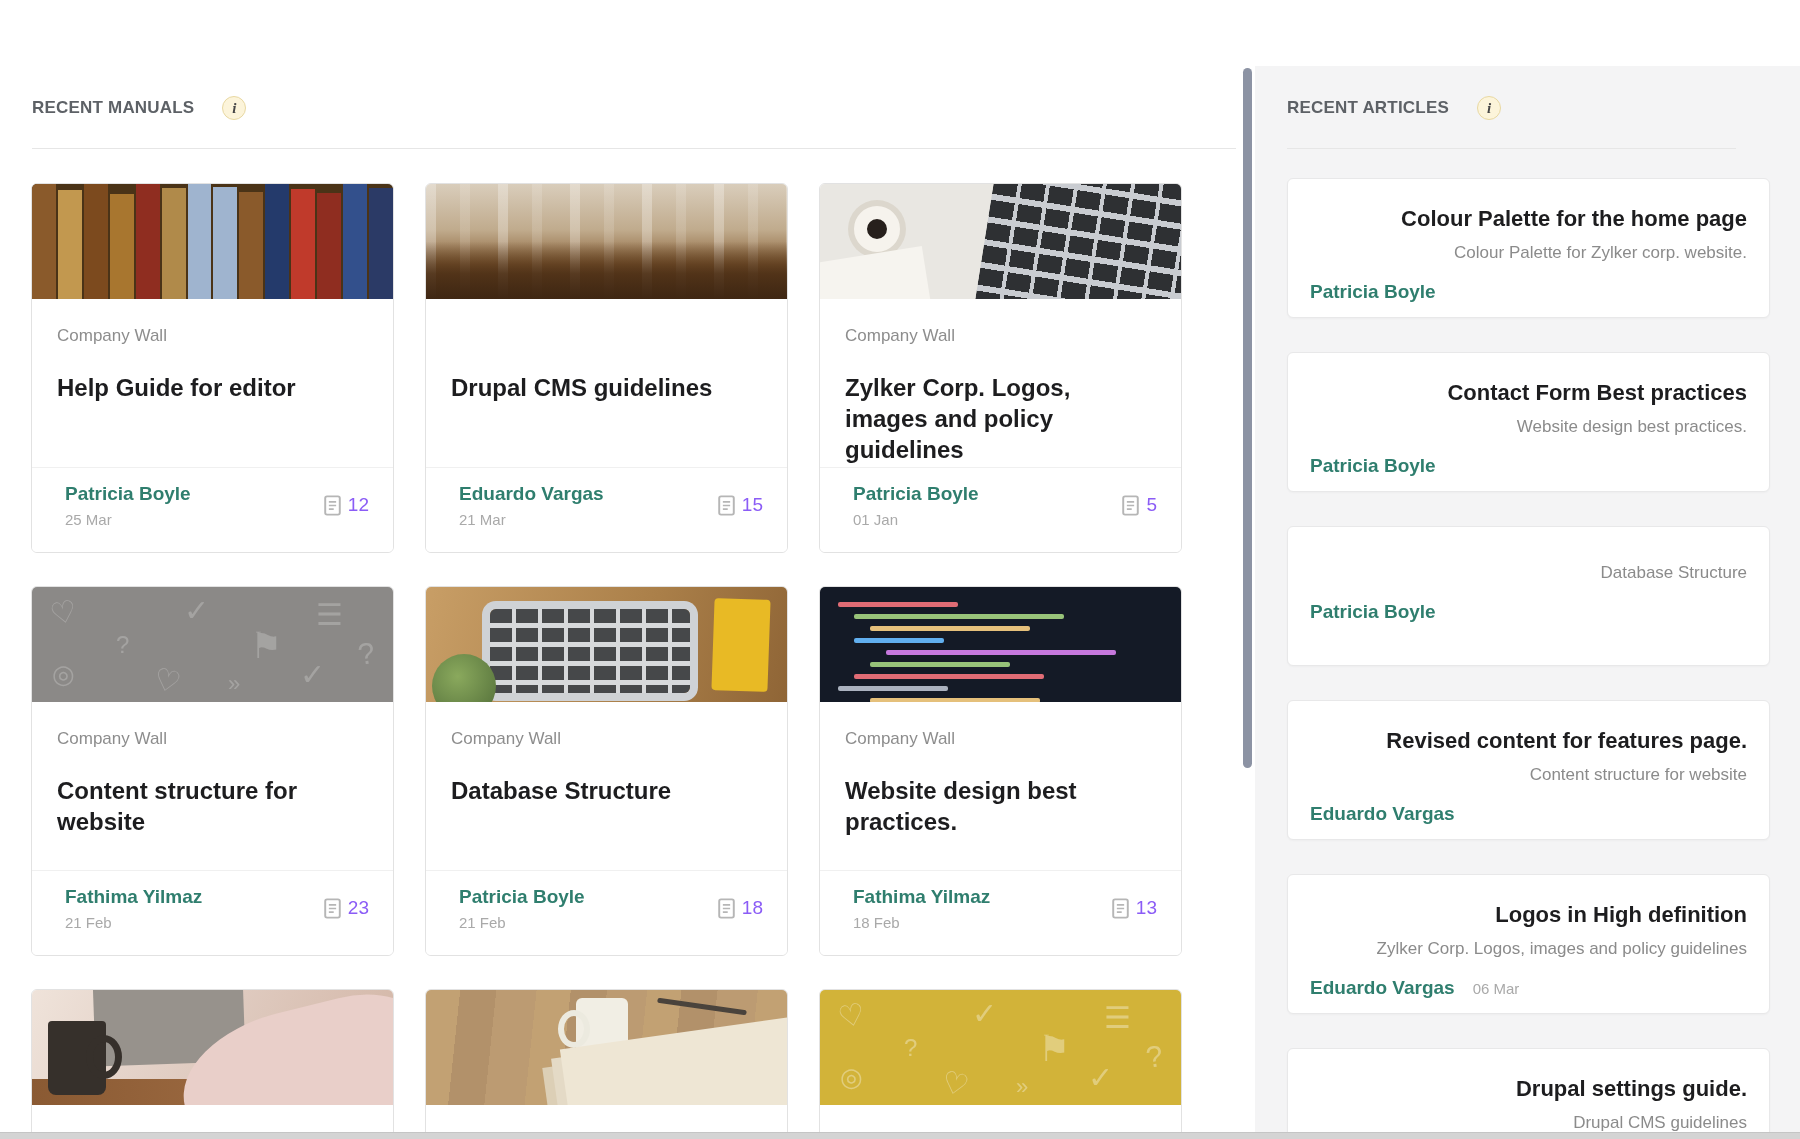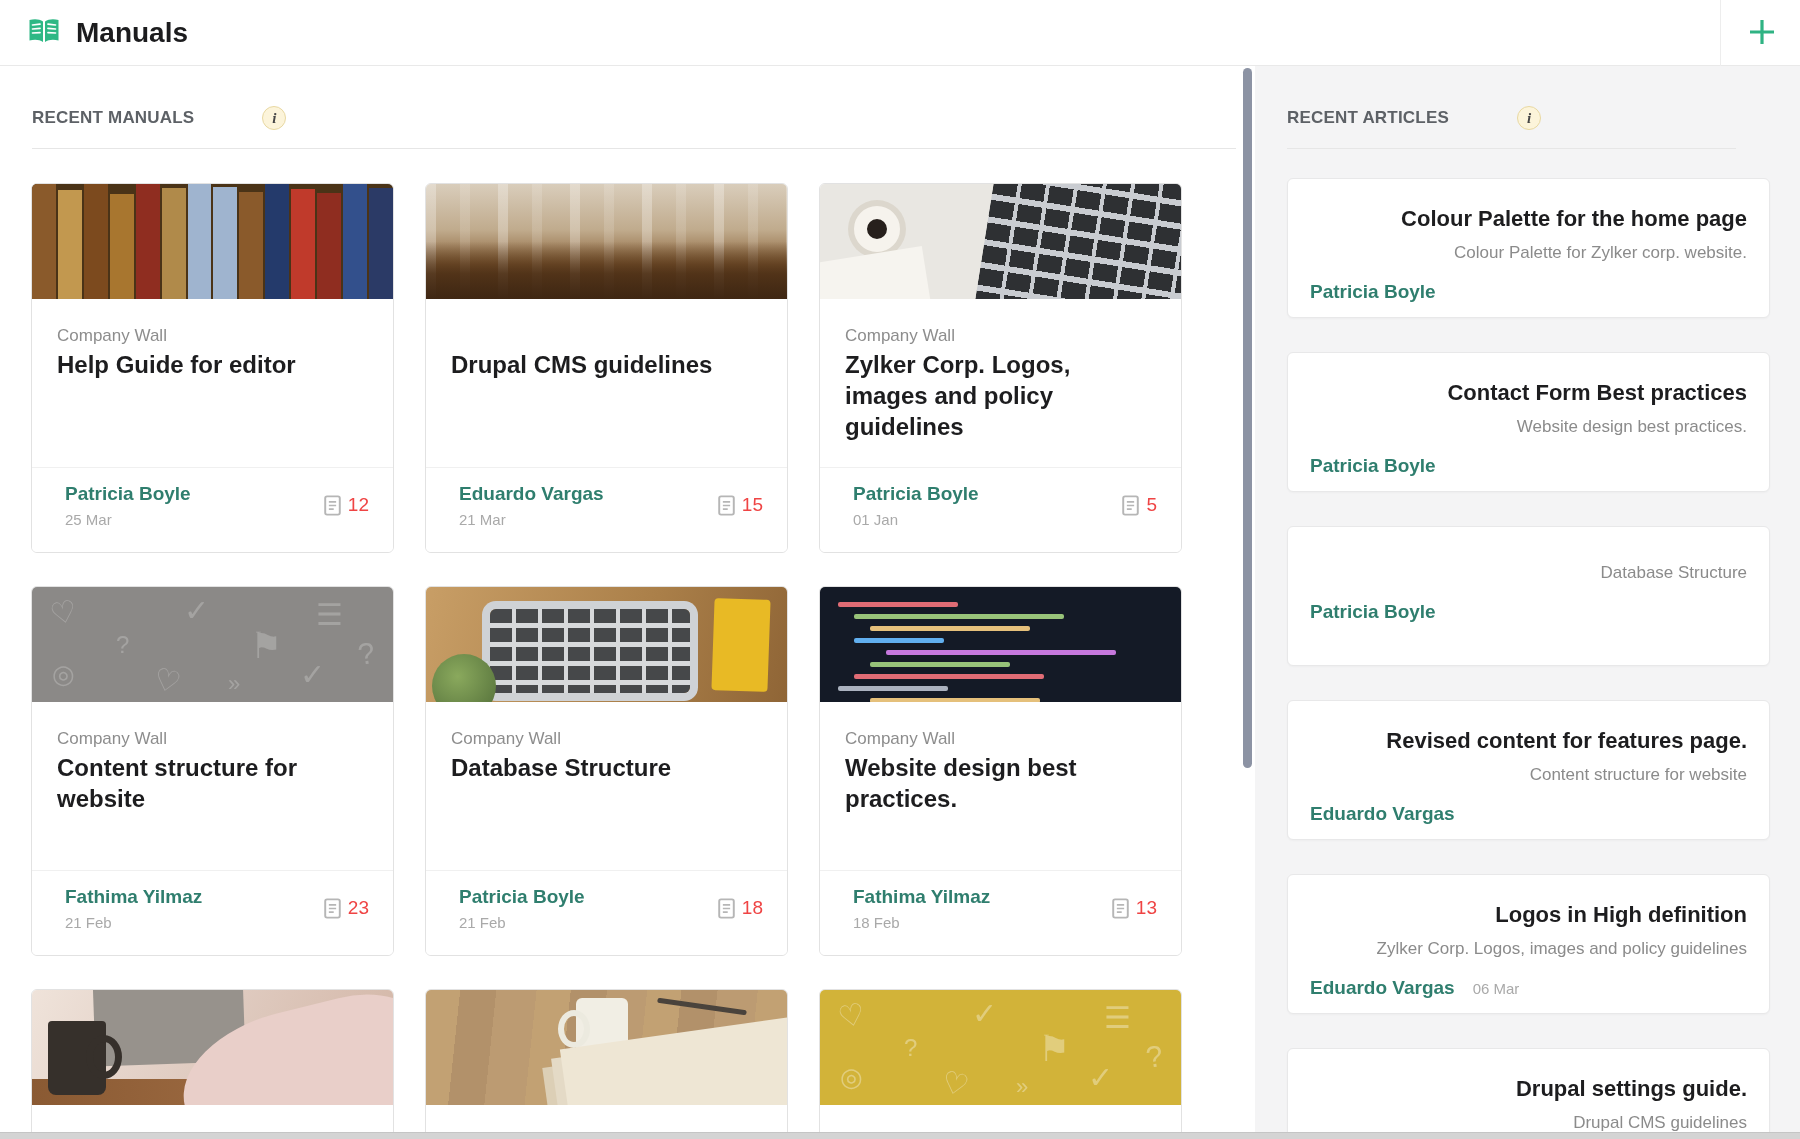--- a/index.html
+++ b/index.html
@@ -9,37 +9,37 @@
 
   
   .topbar { position:absolute; left:0; top:0; width:1800px; height:66px; background:#fff; border-bottom:1px solid #e9e9e9; z-index:5; }
   .brand { position:absolute; left:26px; top:16px; display:flex; align-items:center; gap:14px; }
   .page-title { font-size:28px; font-weight:bold; color:#1c1c1e; }
   .topbar-sep { position:absolute; left:1720px; top:0; width:1px; height:66px; background:#ededed; }
   .add-btn { position:absolute; left:1740px; top:14px; width:44px; height:38px; display:flex; align-items:center; justify-content:center; cursor:pointer; background:#fff; border:none; }
 
   
   .main { position:absolute; left:0; top:66px; width:1255px; height:1073px; background:#fff; overflow:hidden; }
-  .section-head { position:absolute; left:32px; top:40px; display:flex; align-items:center;gap:40px; }
+  .section-head { position:absolute; left:32px; top:30px; display:flex; align-items:center; }
   .section-label { font-size:17px; font-weight:bold; color:#5d6166; letter-spacing:.2px; }
   .info-badge { margin-left:28px; width:24px; height:24px; border-radius:50%; background:#fcf4da; border:1px solid #e8d8a2;
                 color:#454545; font:italic bold 15px "Liberation Serif", serif; display:flex; align-items:center; justify-content:center; cursor:pointer; }
   .rule { position:absolute; left:32px; top:82px; height:1px; background:#e6e6e6; }
   .main .rule { width:1204px; }
 
   .cards { position:absolute; left:31px; top:117px; display:grid; grid-template-columns:repeat(3,363px); grid-auto-rows:370px; gap:33px 31px; }
   .mcard { position:relative; background:#fff; border:1px solid #e2e2e2; border-radius:6px; overflow:hidden; cursor:pointer; }
   .cover { height:115px; position:relative; overflow:hidden; }
   .mbody { padding:26px 24px 0 25px; }
   .wall  { font-size:17px; color:#8d8d8d; min-height:22px; line-height:22px; }
-  .mtitle { margin-top:2px; font-size:24px; line-height:31px; font-weight:bold; color:#1d1d1f; }
+  .mtitle { margin-top:25px; font-size:24px; line-height:31px; font-weight:bold; color:#1d1d1f; }
   .mfooter { position:absolute; left:0; right:0; bottom:0; height:85px; border-top:1px solid #f0f0f0; background:#fff; }
   .mauthor { position:absolute; left:33px; top:15px; font-size:19px; font-weight:bold; color:#2f7e6e; cursor:pointer; }
   .mdate { position:absolute; left:33px; top:43px; font-size:15px; color:#a9a9a9; }
-  .mcount { position:absolute; right:24px; top:26px; display:flex; align-items:center; gap:7px; font-size:19px; color:#ef4444; }
+  .mcount { position:absolute; right:24px; top:26px; display:flex; align-items:center; gap:7px; font-size:19px; color:#8b5cf6; }
 
   
   .cover-books { display:flex; column-gap:2px; background:#4a3317; }
   .cover-books div { flex:1; }
   .cover-books div:nth-child(1){background:#8a5a2b;} .cover-books div:nth-child(2){background:#c2984f;margin-top:6px;}
   .cover-books div:nth-child(3){background:#7c4a1e;} .cover-books div:nth-child(4){background:#a8762f;margin-top:10px;}
   .cover-books div:nth-child(5){background:#8f2d20;} .cover-books div:nth-child(6){background:#b08a4a;margin-top:4px;}
   .cover-books div:nth-child(7){background:#9fb4cf;} .cover-books div:nth-child(8){background:#9fb4cf;margin-top:3px;}
   .cover-books div:nth-child(9){background:#8a5a2b;margin-top:8px;} .cover-books div:nth-child(10){background:#243a6b;}
   .cover-books div:nth-child(11){background:#c03a2b;margin-top:5px;} .cover-books div:nth-child(12){background:#8f2d20;margin-top:9px;}
@@ -124,40 +124,20 @@
 
   
   .vthumb { position:absolute; left:1243px; top:68px; width:9px; height:700px; border-radius:5px; background:#8c93a4; z-index:6; }
   .hbar { position:absolute; left:0; bottom:0; width:1800px; height:7px; background:#d4d4d4; border-top:1px solid #c5c5c5; z-index:7; }
 </style>
 </head>
 <body>
 
 <div class="app">
 
-  <div class="topbar">
-    <div class="brand">
-      <span>
-        <svg width="36" height="30" viewBox="0 0 36 30">
-          <path d="M17 5.5 C13.5 2.8, 8 2.6, 3.5 4 V24.6 C8 23.2, 13.5 23.4, 17 26 Z" fill="#2eb885"></path>
-          <path d="M19 5.5 C22.5 2.8, 28 2.6, 32.5 4 V24.6 C28 23.2, 22.5 23.4, 19 26 Z" fill="#2eb885"></path>
-          <path d="M6.5 9 L14 8.2 M6.5 13 L14 12.4 M6.5 17 L14 16.6 M22 8.2 L29.5 9 M22 12.4 L29.5 13 M22 16.6 L29.5 17" stroke="#ffffff" stroke-width="1.7" stroke-linecap="round" fill="none"></path>
-        </svg>
-      </span>
-      <span class="page-title">Manuals</span>
-    </div>
-    <div class="topbar-sep"></div>
-    <button class="add-btn">
-      <span>
-        <svg width="30" height="30" viewBox="0 0 30 30">
-          <path d="M15 3 V27 M3 15 H27" stroke="#2fb383" stroke-width="3.2" fill="none"></path>
-        </svg>
-      </span>
-    </button>
-  </div>
 
   <div class="main">
     <div class="section-head">
       <span class="section-label">RECENT MANUALS</span>
       <span class="info-badge">i</span>
     </div>
     <div class="rule"></div>
 
     <div class="cards">
 

